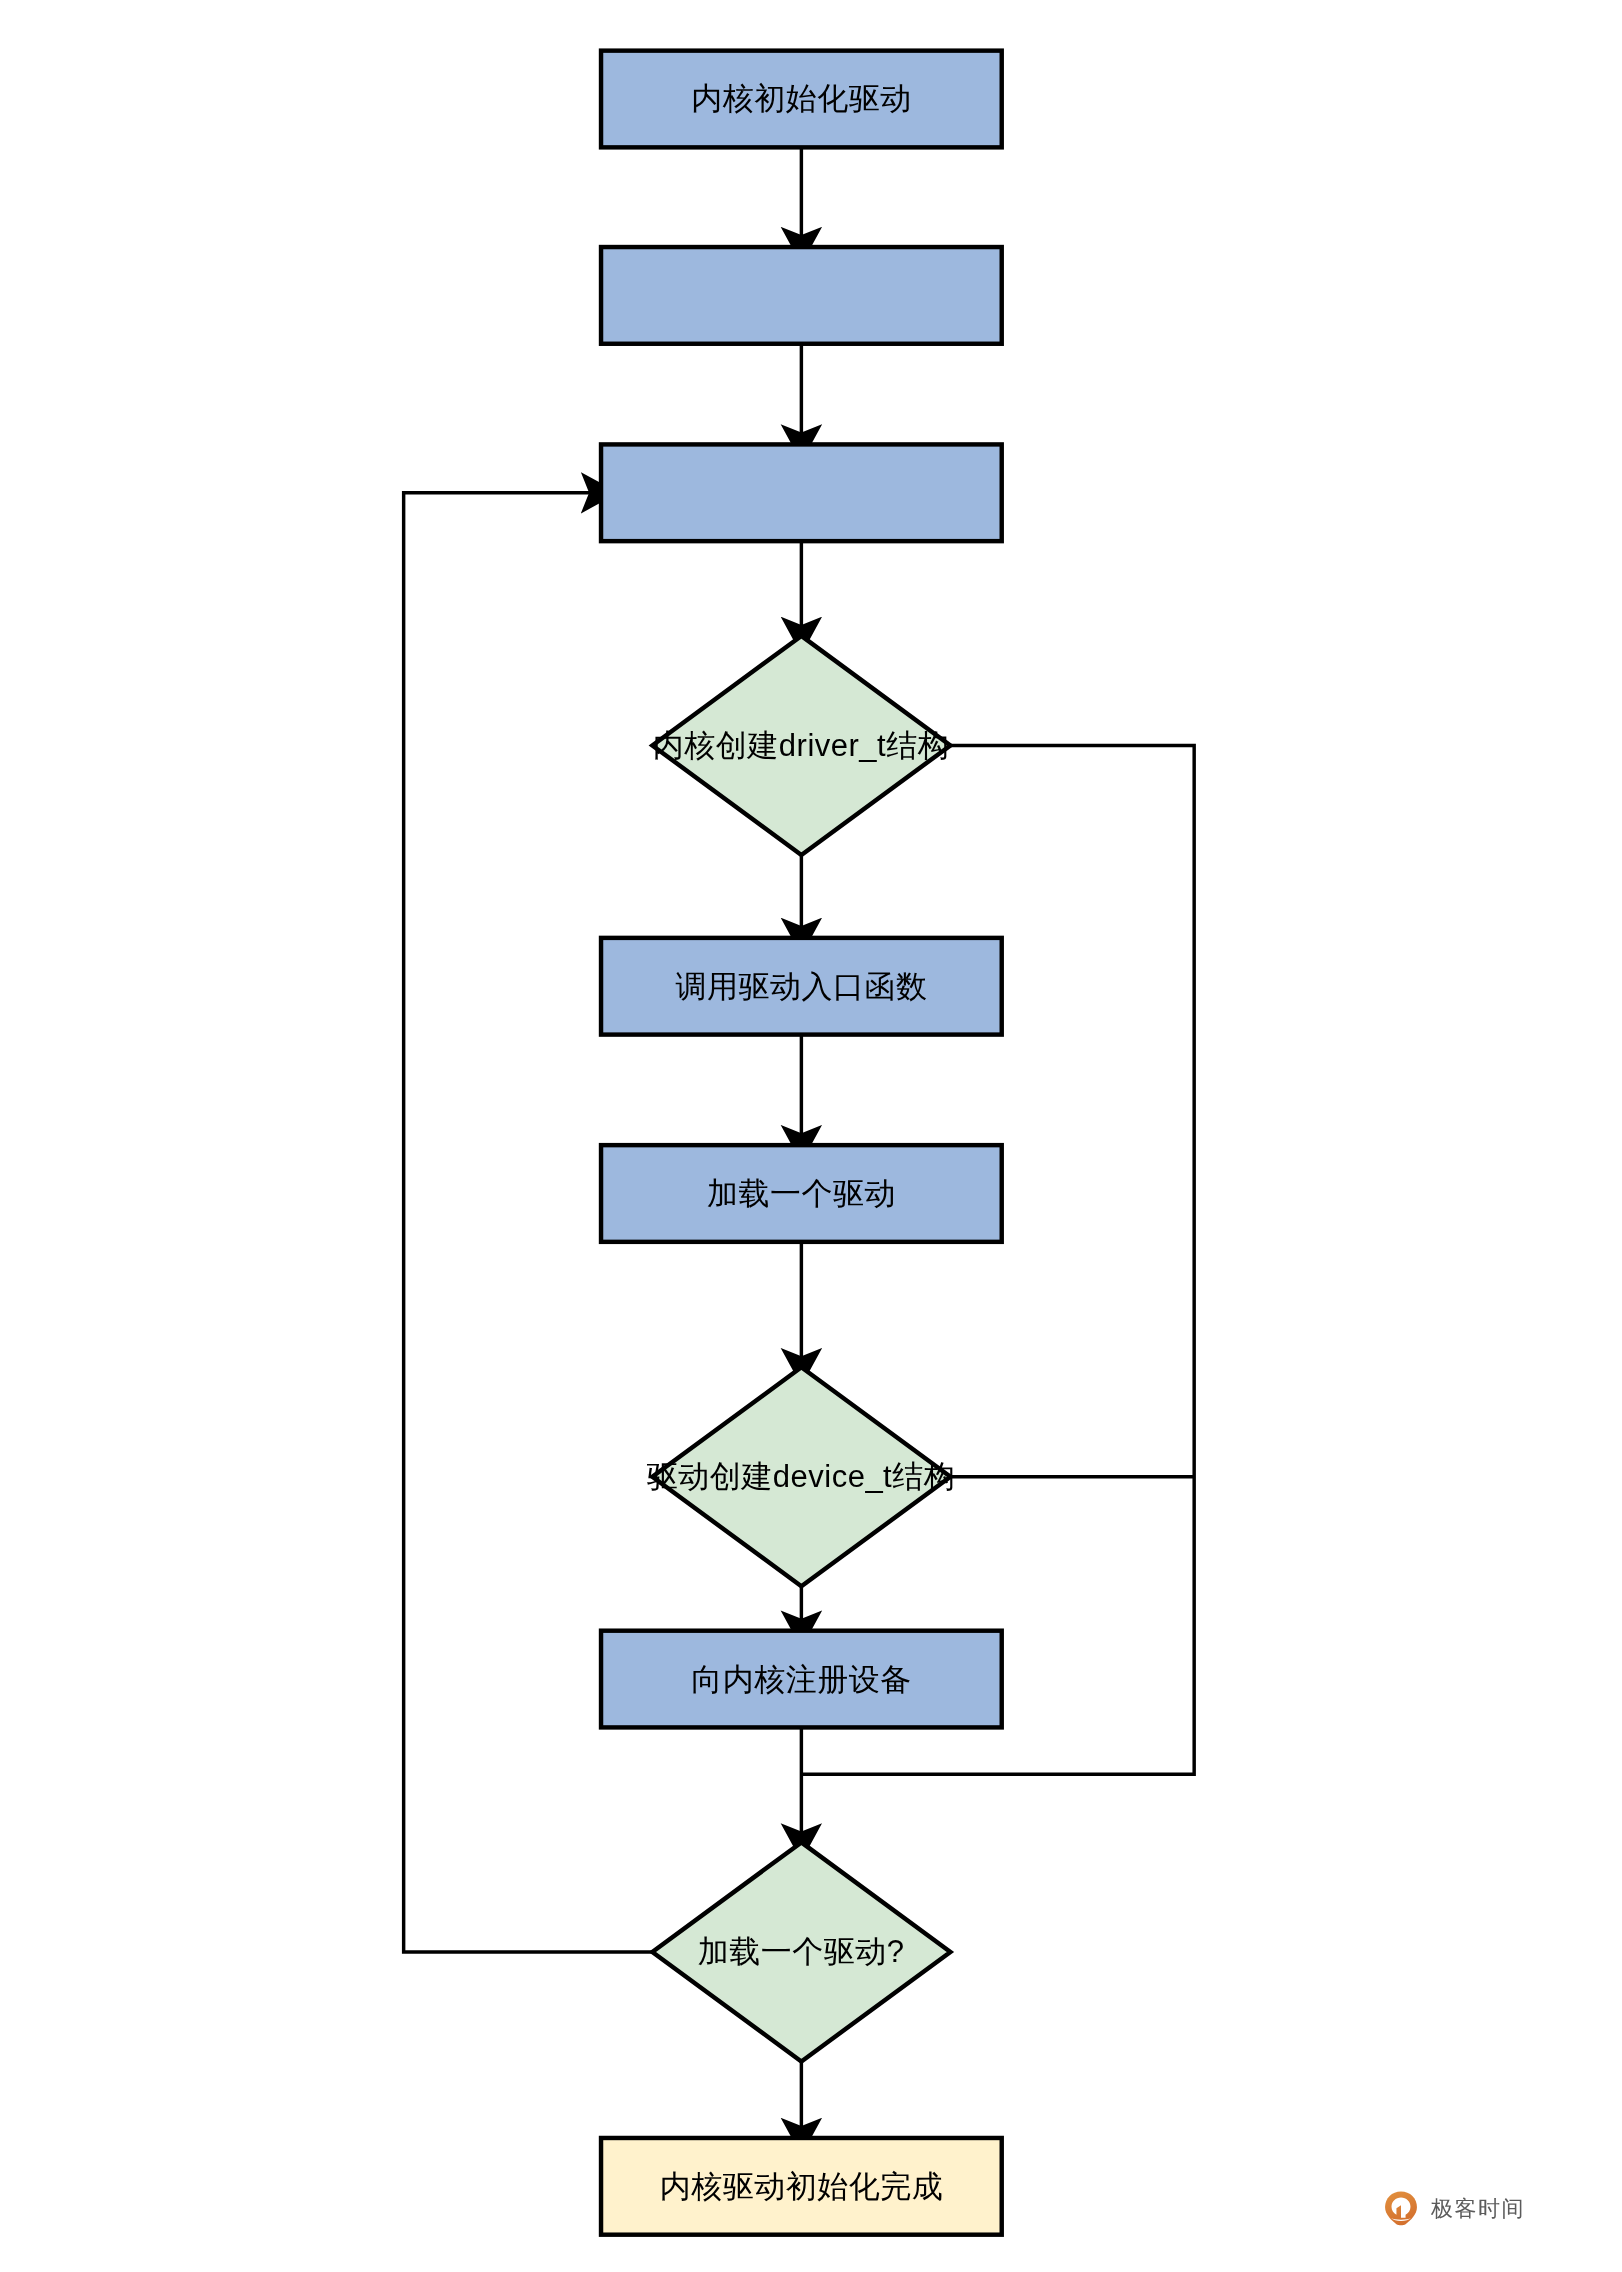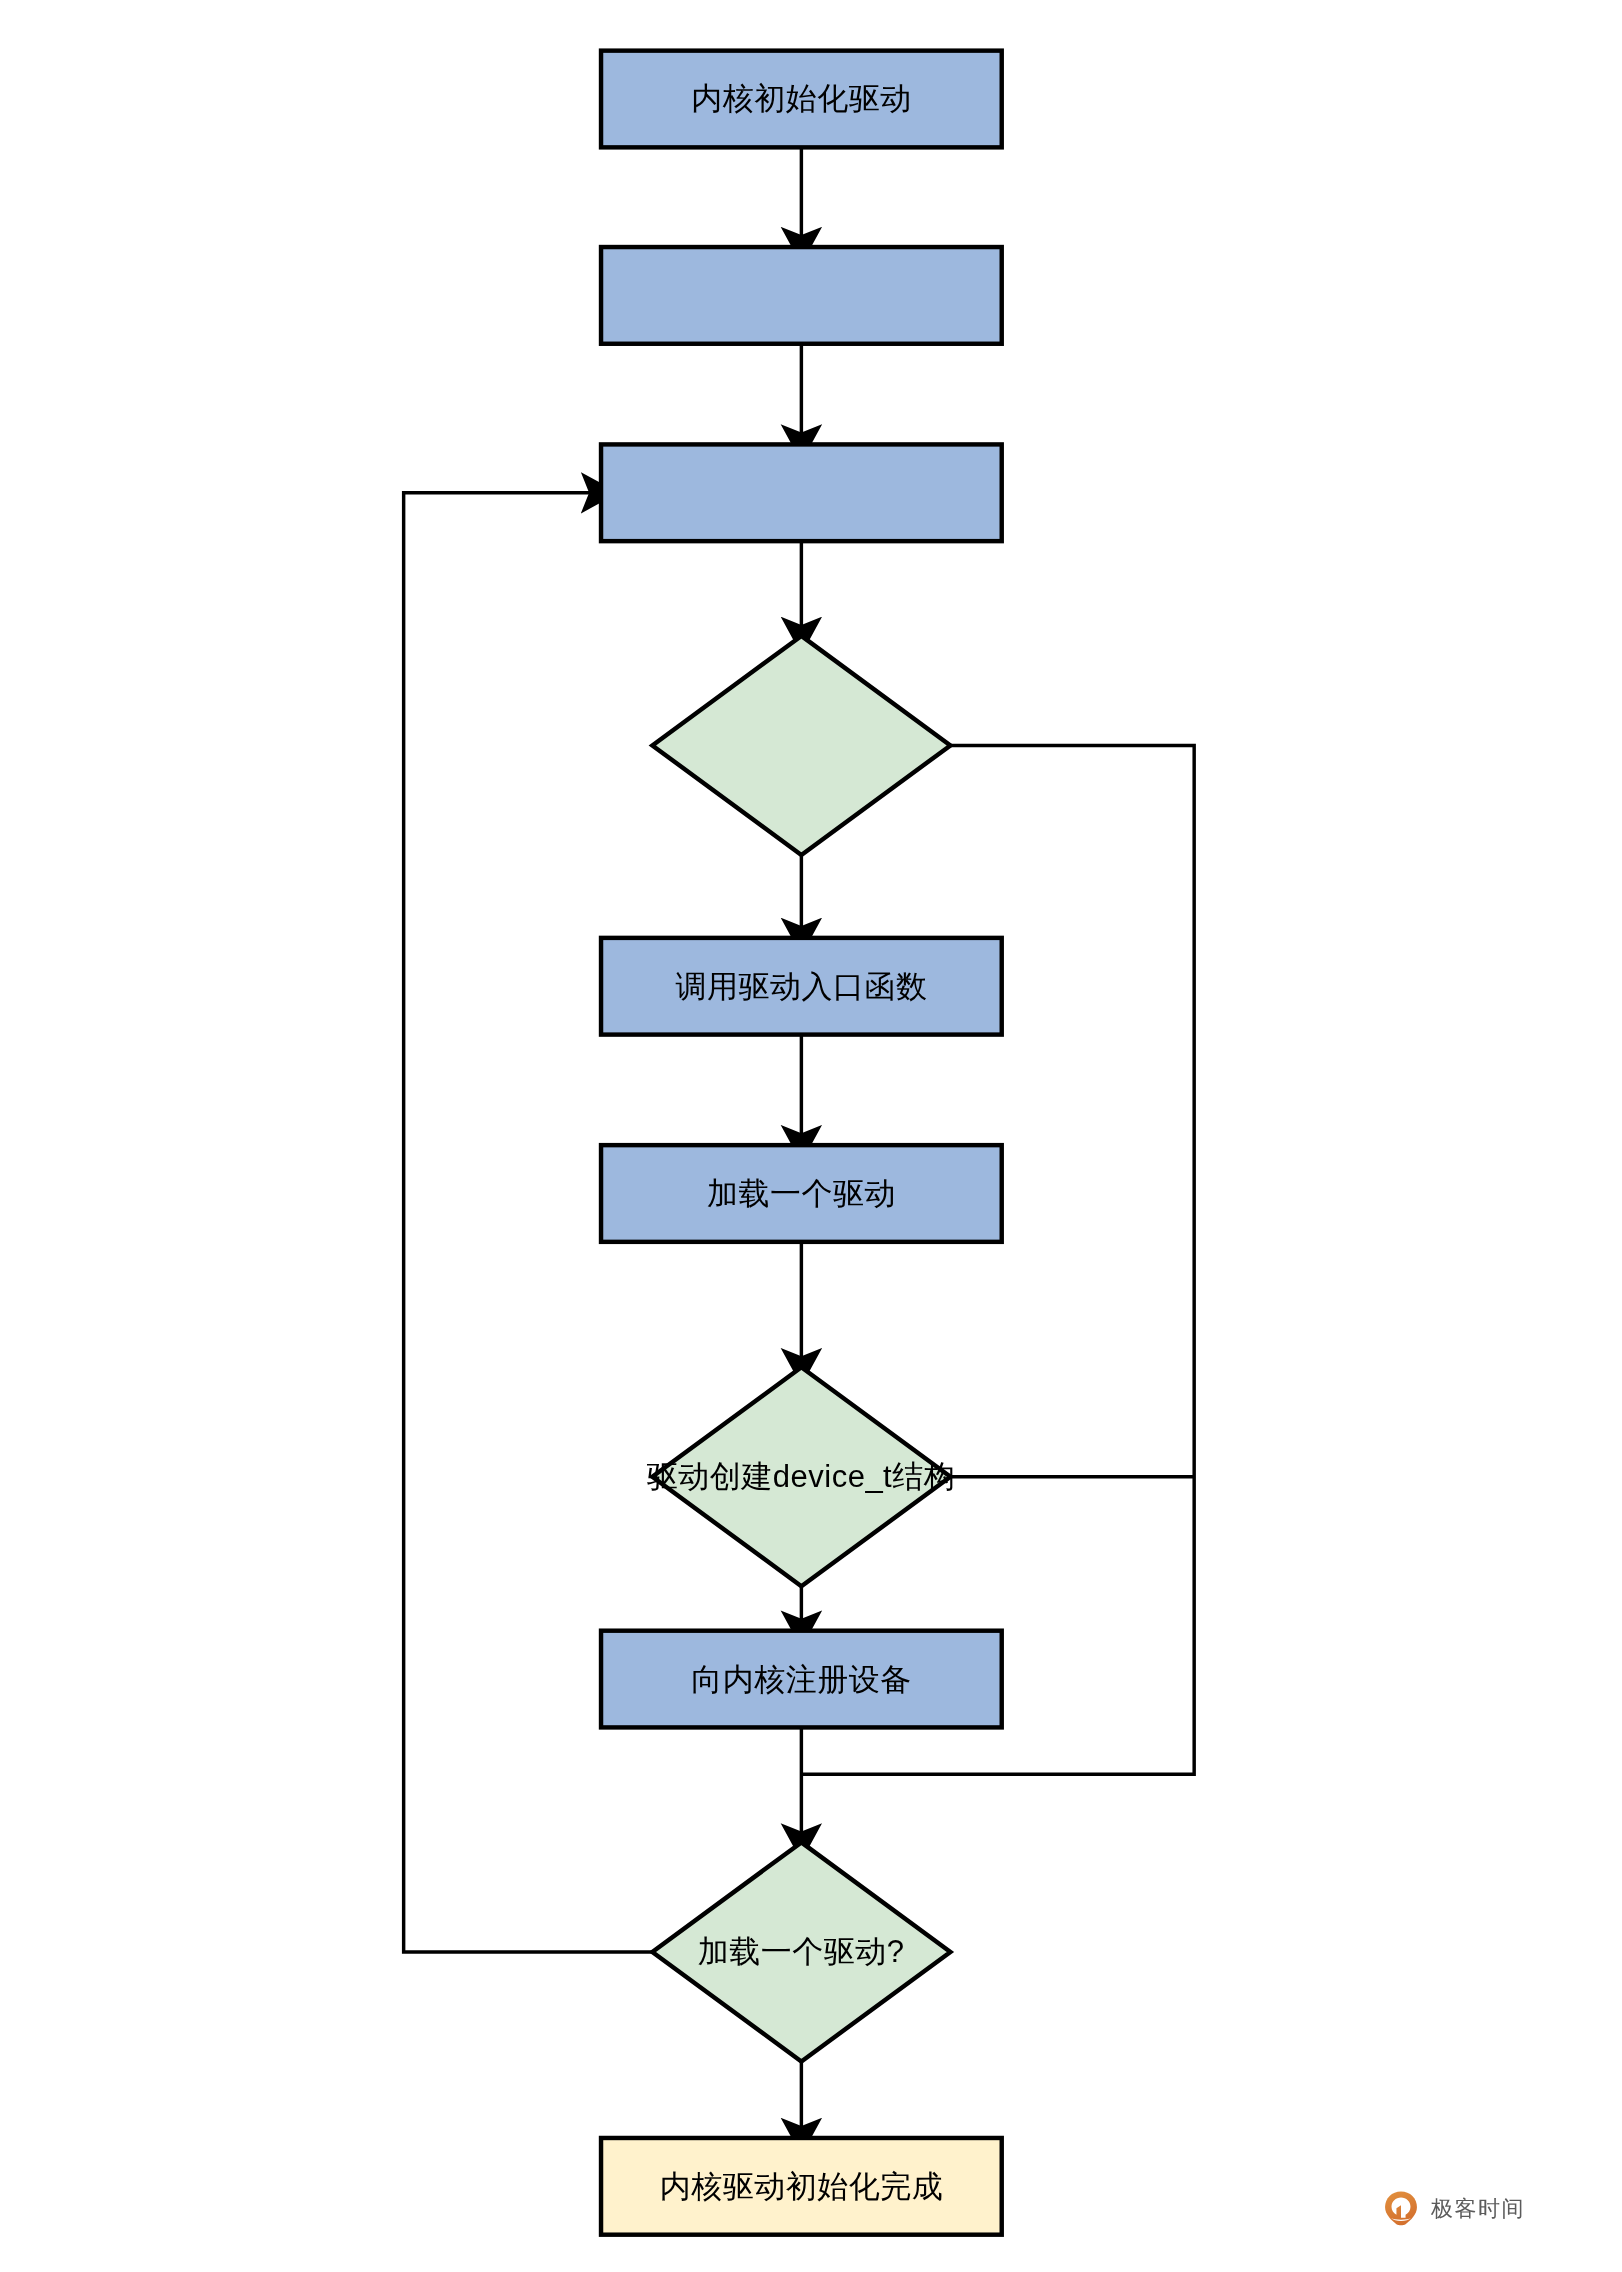--- a/index.html
+++ b/index.html
@@ -117,20 +117,21 @@
       <polygon points="1624,3733 1926,3955 1624,4177 1322,3955" fill="#D5E8D4" stroke="#000000" stroke-width="9"></polygon>
 
       <rect x="1218" y="4332" width="812" height="196" fill="#FFF2CC" stroke="#000000" stroke-width="9"></rect>
     </g>
   </svg>
 
   <div class="node-label" style="left:601px; top:50px; width:401px; height:97px;">内核初始化驱动</div>
 
 
 
+  <div class="node-label" style="left:579px; top:715px; width:444px; height:61px;">内核创建driver_t结构</div>
 
   <div class="node-label" style="left:601px; top:938px; width:401px; height:97px;">调用驱动入口函数</div>
 
   <div class="node-label" style="left:601px; top:1145px; width:401px; height:97px;">加载一个驱动</div>
 
   <div class="node-label" style="left:579px; top:1446px; width:444px; height:61px;">驱动创建device_t结构</div>
 
   <div class="node-label" style="left:601px; top:1631px; width:401px; height:97px;">向内核注册设备</div>
 
   <div class="node-label" style="left:579px; top:1921px; width:444px; height:61px;">加载一个驱动?</div>

